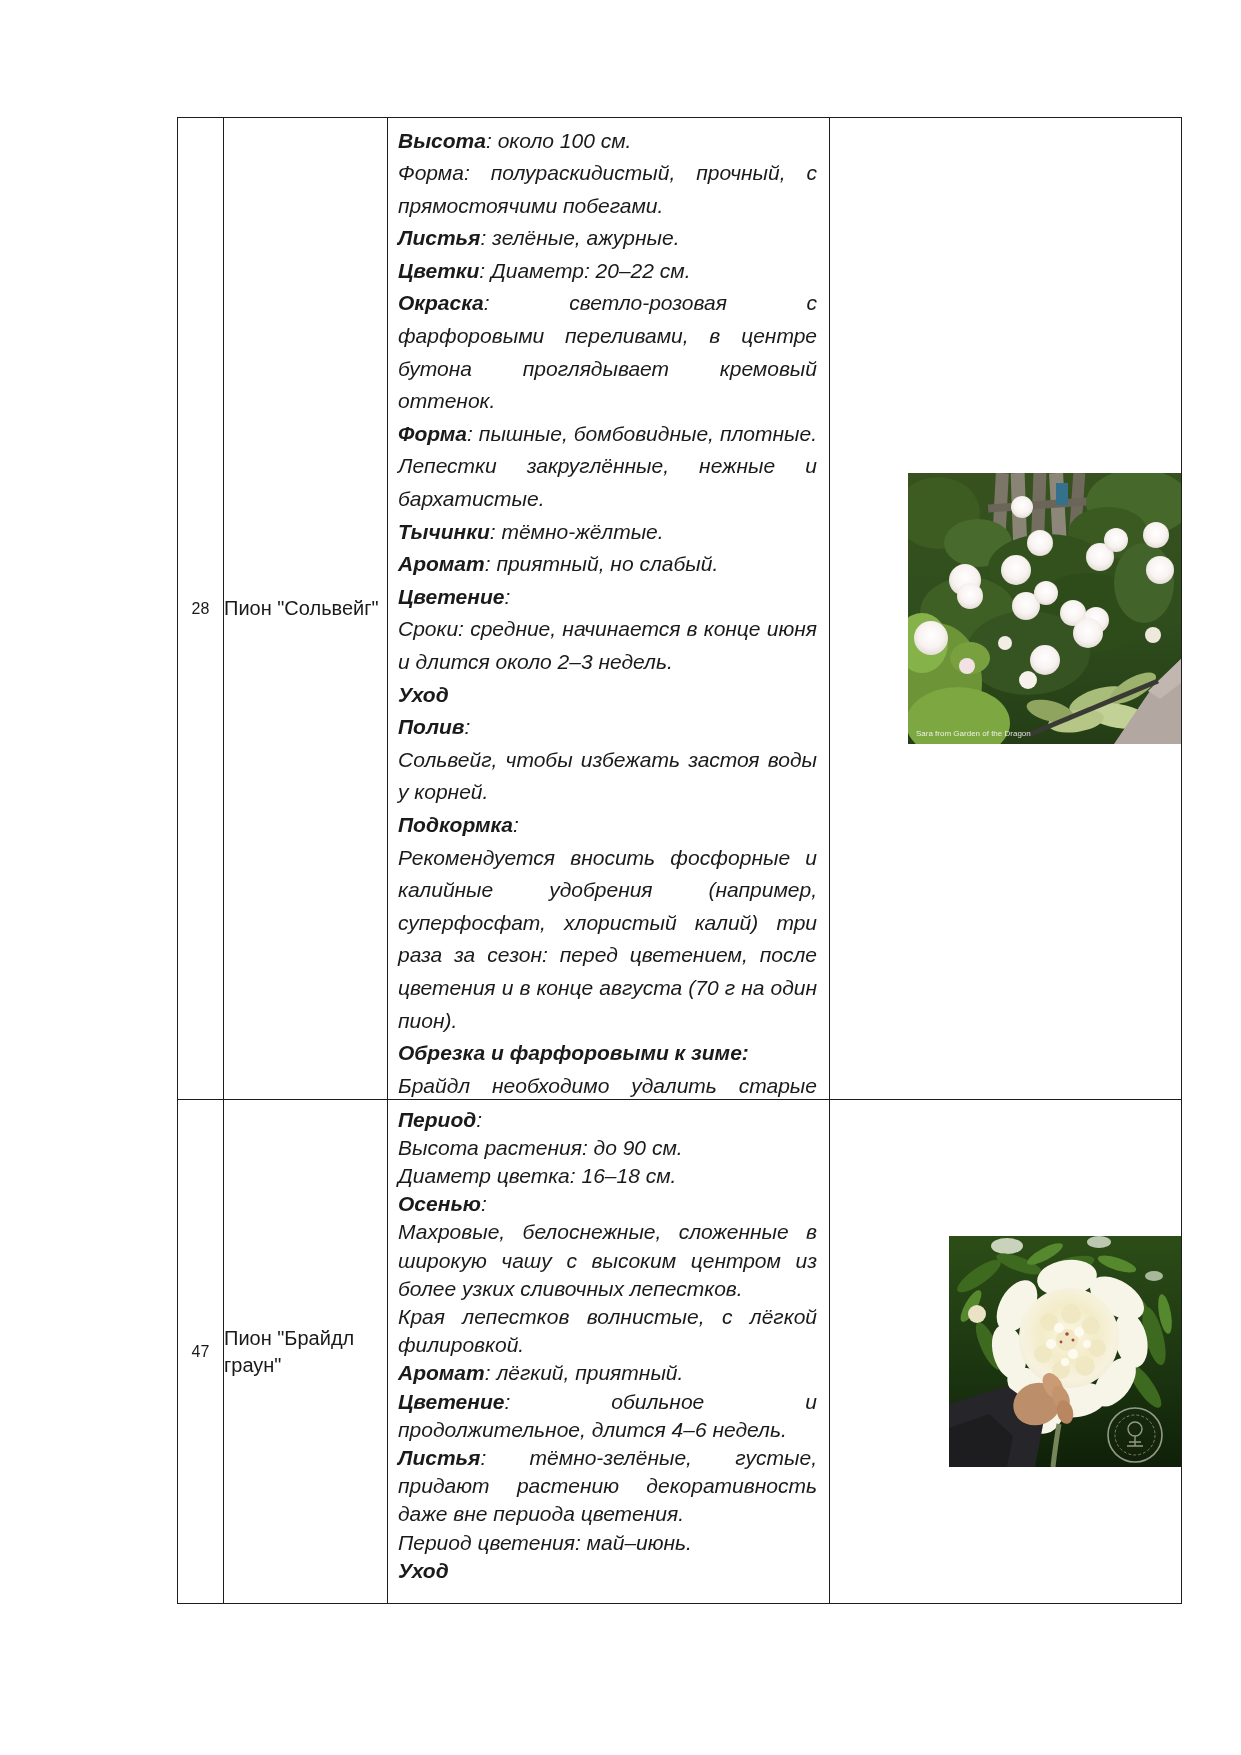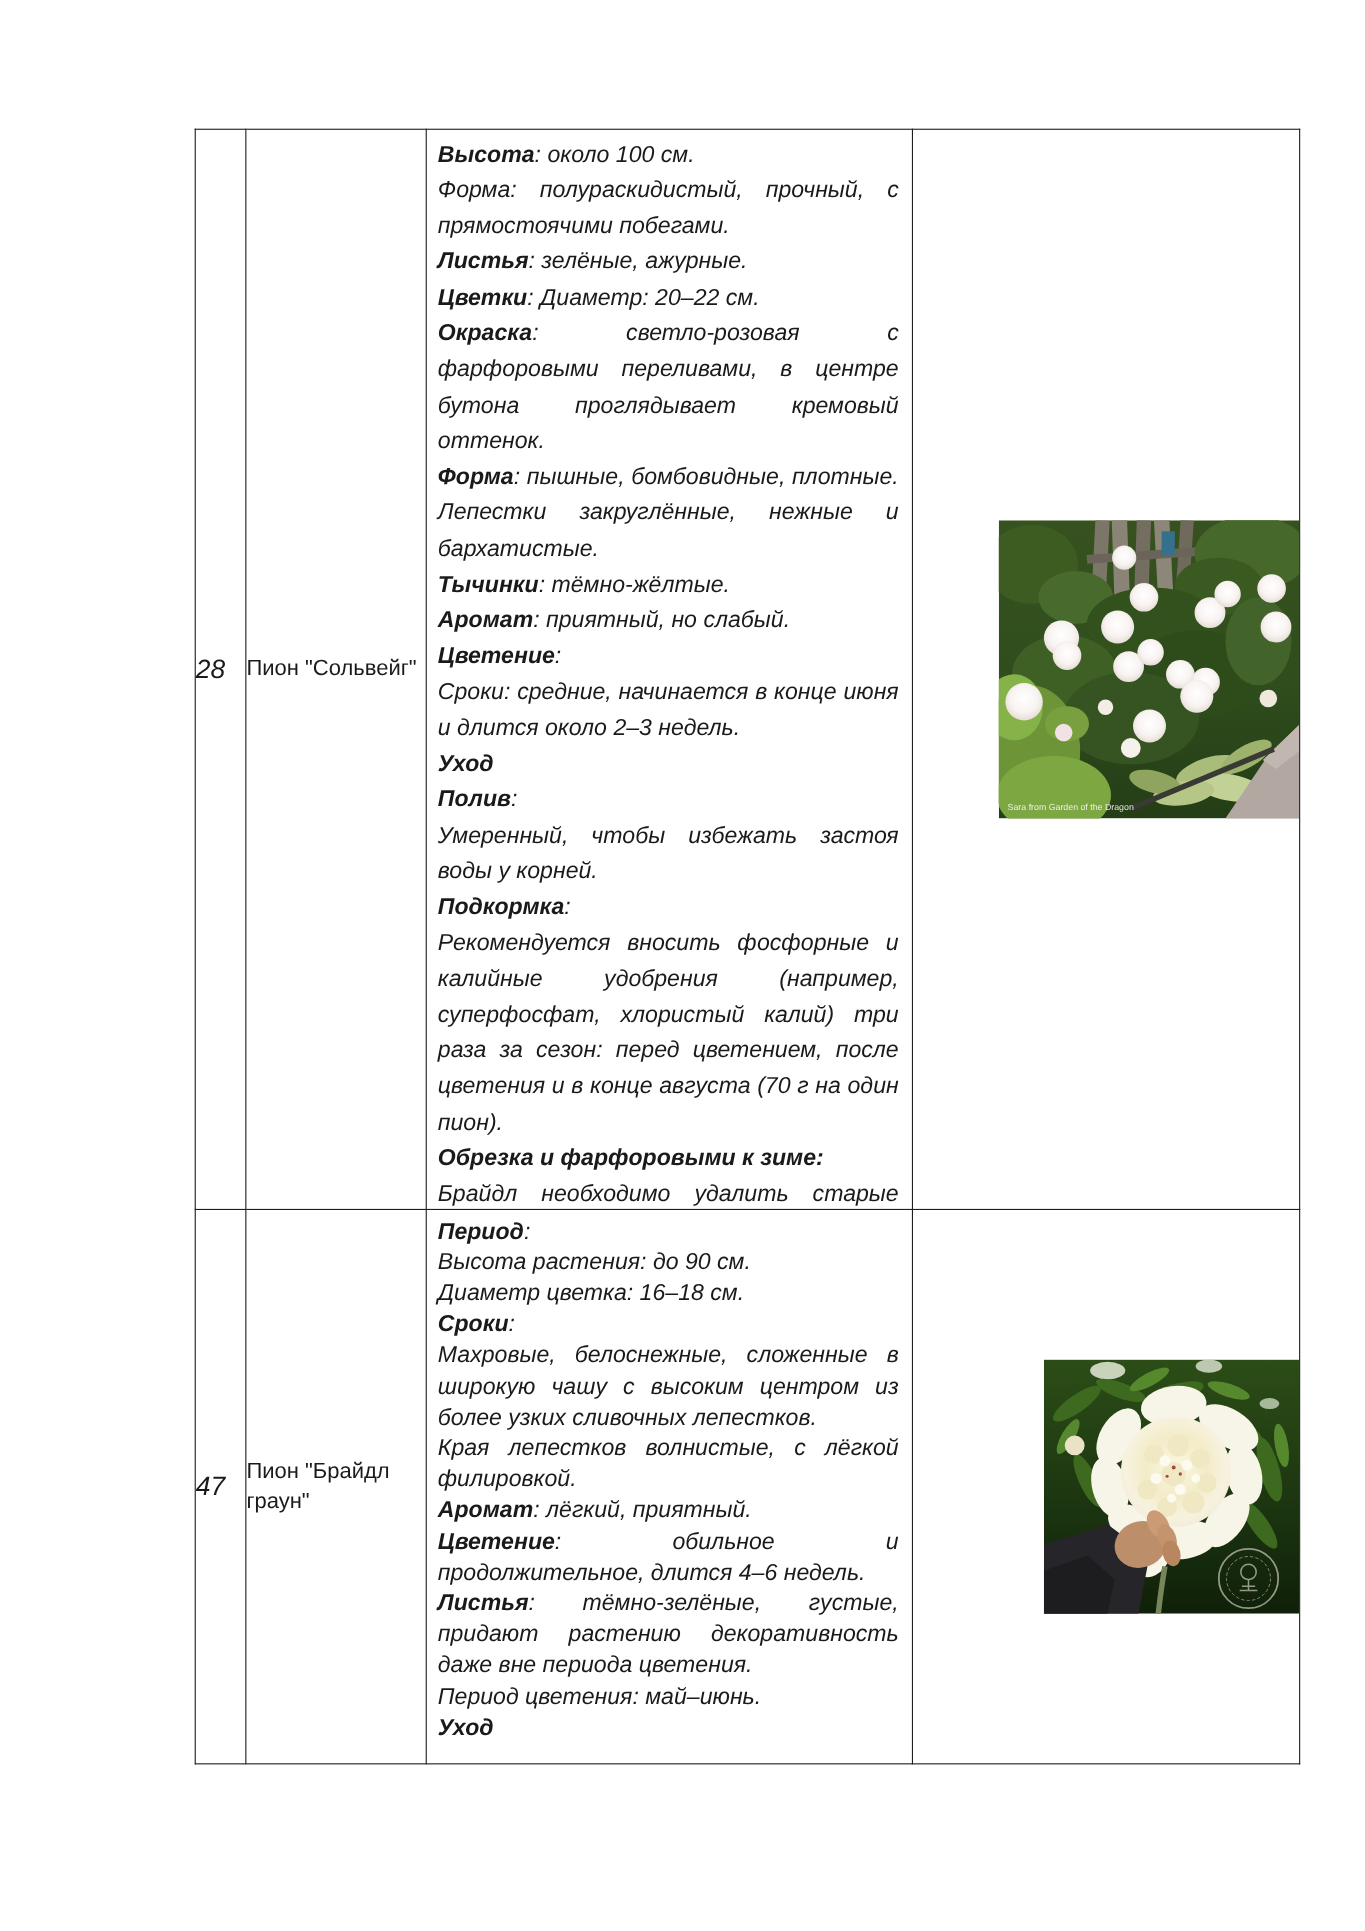--- a/index.html
+++ b/index.html
@@ -17,23 +17,22 @@
     border-collapse:collapse;
     table-layout:fixed;
     width:1005px;
   }
   table.doc td{
     border:1.4px solid #1d1d1d;
     vertical-align:middle;
     padding:0;
   }
   td.c-num{
-    text-align:left;
-    font-style:italic;
-    font-size:24px;
+    text-align:center;
+    font-size:16px;
   }
   td.c-name{
     padding:2px 6px 2px 10px;
     font-size:20px;
     line-height:27px;
   }
   td.c-desc{vertical-align:top;}
   .clip{overflow:hidden;padding:4px 12px 0 10px;}
   .clip p{
     margin:0;
@@ -76,21 +75,21 @@
               <p><b>Листья</b>: зелёные, ажурные.</p>
               <p><b>Цветки</b>: Диаметр: 20–22 см.</p>
               <p><b>Окраска</b>: светло-розовая с фарфоровыми переливами, в центре бутона проглядывает кремовый оттенок.</p>
               <p><b>Форма</b>: пышные, бомбовидные, плотные. Лепестки закруглённые, нежные и бархатистые.</p>
               <p><b>Тычинки</b>: тёмно-жёлтые.</p>
               <p><b>Аромат</b>: приятный, но слабый.</p>
               <p><b>Цветение</b>:</p>
               <p>Сроки: средние, начинается в конце июня и длится около 2–3 недель.</p>
               <p><b>Уход</b></p>
               <p><b>Полив</b>:</p>
-              <p>Умеренный, чтобы избежать застоя воды у корней.</p>
+              <p>Сольвейг, чтобы избежать застоя воды у корней.</p>
               <p><b>Подкормка</b>:</p>
               <p>Рекомендуется вносить фосфорные и калийные удобрения (например, суперфосфат, хлористый калий) три раза за сезон: перед цветением, после цветения и в конце августа (70 г на один пион).</p>
               <p><b>Обрезка и фарфоровыми к зиме:</b></p>
               <p>Брайдл необходимо удалить старые листья.</p>
               <p>Кусты неприхотливы и не требуют укрытия зимой, но в первые 2–3 года молодые растения рекомендуется укрывать.</p>
             </div>
       </td>
       <td class="c-photo">
         
         <svg width="273" height="271" viewBox="0 0 273 271" role="img">
@@ -181,21 +180,21 @@
         <span>47</span>
       </td>
       <td class="c-name">
         <span>Пион "Брайдл граун"</span>
       </td>
       <td class="c-desc">
         <div class="clip">
               <p><b>Период</b>:</p>
               <p>Высота растения: до 90 см.</p>
               <p>Диаметр цветка: 16–18 см.</p>
-              <p><b>Сроки</b>:</p>
+              <p><b>Осенью</b>:</p>
               <p>Махровые, белоснежные, сложенные в широкую чашу с высоким центром из более узких сливочных лепестков.</p>
               <p>Края лепестков волнистые, с лёгкой филировкой.</p>
               <p><b>Аромат</b>: лёгкий, приятный.</p>
               <p><b>Цветение</b>: обильное и продолжительное, длится 4–6 недель.</p>
               <p><b>Листья</b>: тёмно-зелёные, густые, придают растению декоративность даже вне периода цветения.</p>
               <p>Период цветения: май–июнь.</p>
               <p><b>Уход</b></p>
             </div>
       </td>
       <td class="c-photo">

